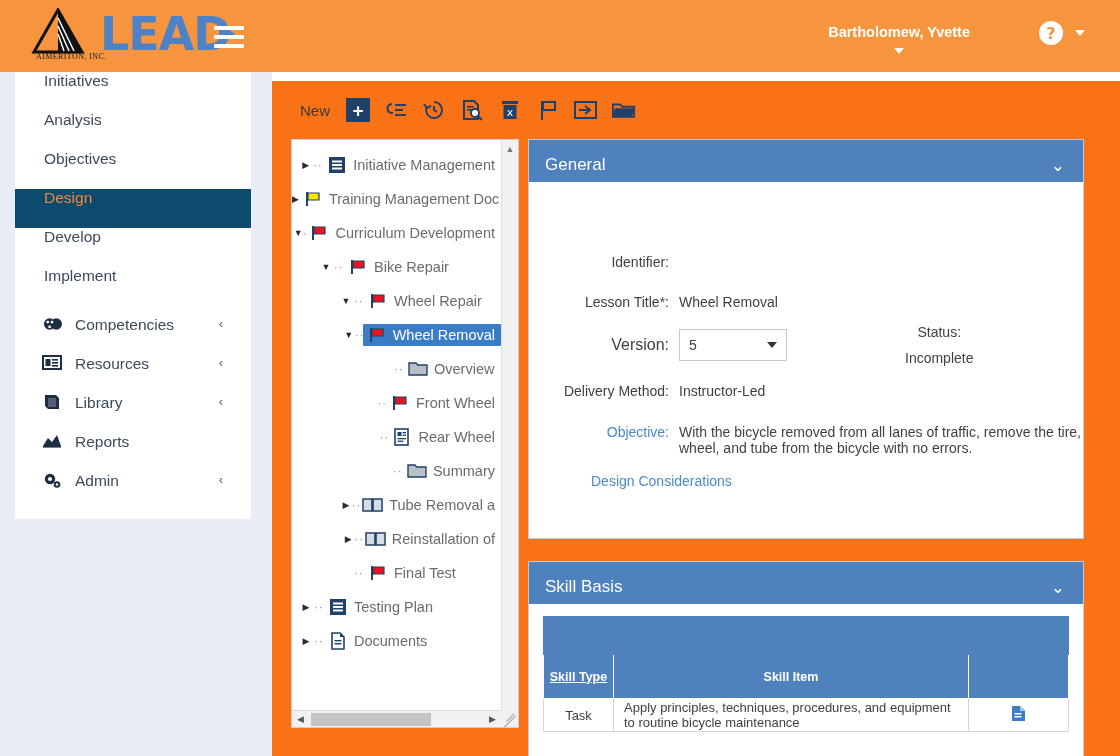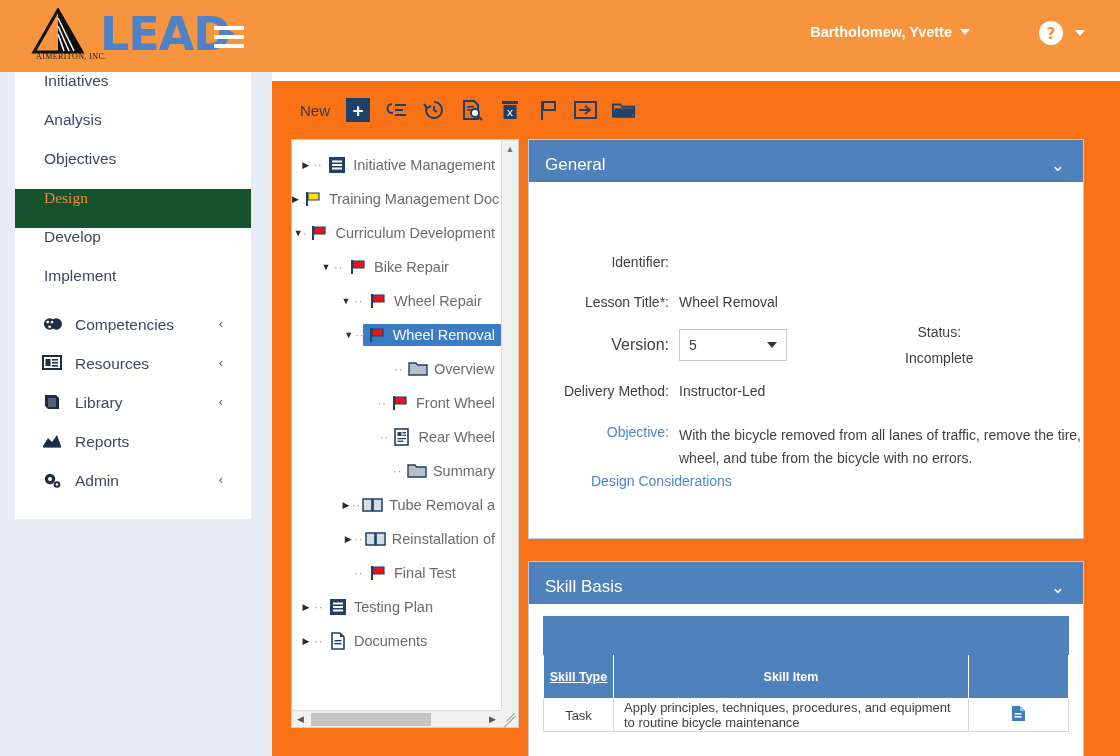--- a/index.html
+++ b/index.html
@@ -32,21 +32,21 @@
   }
   .logo-arrow { margin-left: -14px; }
   .hamburger {
     position: absolute; left: 214px; top: 26px; width: 30px; height: 22px;
     display: flex; flex-direction: column; justify-content: space-between;
   }
   .hamburger span { display:block; height: 4px; background: #fff; border-radius: 1px; }
   .user-menu {
     position: absolute; right: 150px; top: 24px;
     color: #ffffff; font-weight: 700; font-size: 14.5px;
-    display: flex; align-items: center; gap: 8px;
+    display: flex; align-items: center; gap: 8px; flex-direction: column;
   }
   .caret-down {
     width: 0; height: 0; border-left: 5px solid transparent;
     border-right: 5px solid transparent; border-top: 6px solid #ffffff;
   }
   .help-menu {
     position: absolute; right: 35px; top: 21px;
     display: flex; align-items: center; gap: 12px;
   }
   .help-circle {
@@ -64,21 +64,21 @@
   .navcard {
     position: absolute; left: 15px; top: 0px; width: 236px;
     background: #ffffff; padding-bottom: 8px;
   }
   .navitem {
     height: 39px; display: flex; align-items: flex-start;
     padding-left: 29px; color: #3a4a5c; font-size: 15.5px;
     cursor: pointer; position: relative;
   }
   .navitem.sub { padding-left: 29px; }
-  .navitem.active { background: #14532d; color: #f2883c; font-family: Liberation Serif, serif; }
+  .navitem.active { background: #0c4a6e; color: #f2883c; }
   .navitem.grp { padding-left: 26px; gap: 12px; }
   .navitem .nicon {
     width: 22px; display: inline-flex; align-items: center; justify-content: center;
     color: #1d2d44;
   }
   .navitem .chev {
     position: absolute; right: 28px; font-size: 13px; color: #55606d;
   }
   .spacer-gap { height: 10px; }
 
@@ -170,21 +170,21 @@
   .gen-dc { position:absolute; left: 62px; top: 291px; font-size: 14px; color: #4a89c7; cursor:pointer; }
 
   .select {
     width: 108px; height: 32px; border: 1px solid #c9c9c9; background:#fff;
     display:flex; align-items:center; justify-content:space-between;
     padding: 0 9px; font-size: 14px; color: #3f3f3f; cursor:pointer;
   }
   .select .sarrow { width:0;height:0;border-left:5px solid transparent;border-right:5px solid transparent;border-top:6px solid #333; }
   .status-wrap { margin-left: 118px; display:flex; align-items:center; gap:10px; font-size:14px; color:#3f3f3f;flex-direction:column; }
 
-  .objtext { width: 368px; line-height: 23px; }
+  .objtext { width: 368px; line-height: 16px; }
 
   
   .sb-body { padding: 12px 14px 0 14px; }
   .sbtable { width: 100%; border-collapse: collapse; }
   .sbtable .bluebar td { background:#4f81bd; height: 38px; border: 1px solid #4f81bd; }
   .sbtable th {
     background:#4f81bd; color:#fff; font-size: 12.5px; font-weight:700;
     border: 1px solid #ffffff; padding: 8px 4px; height: 44px;
   }
   .sbtable td.cell {

